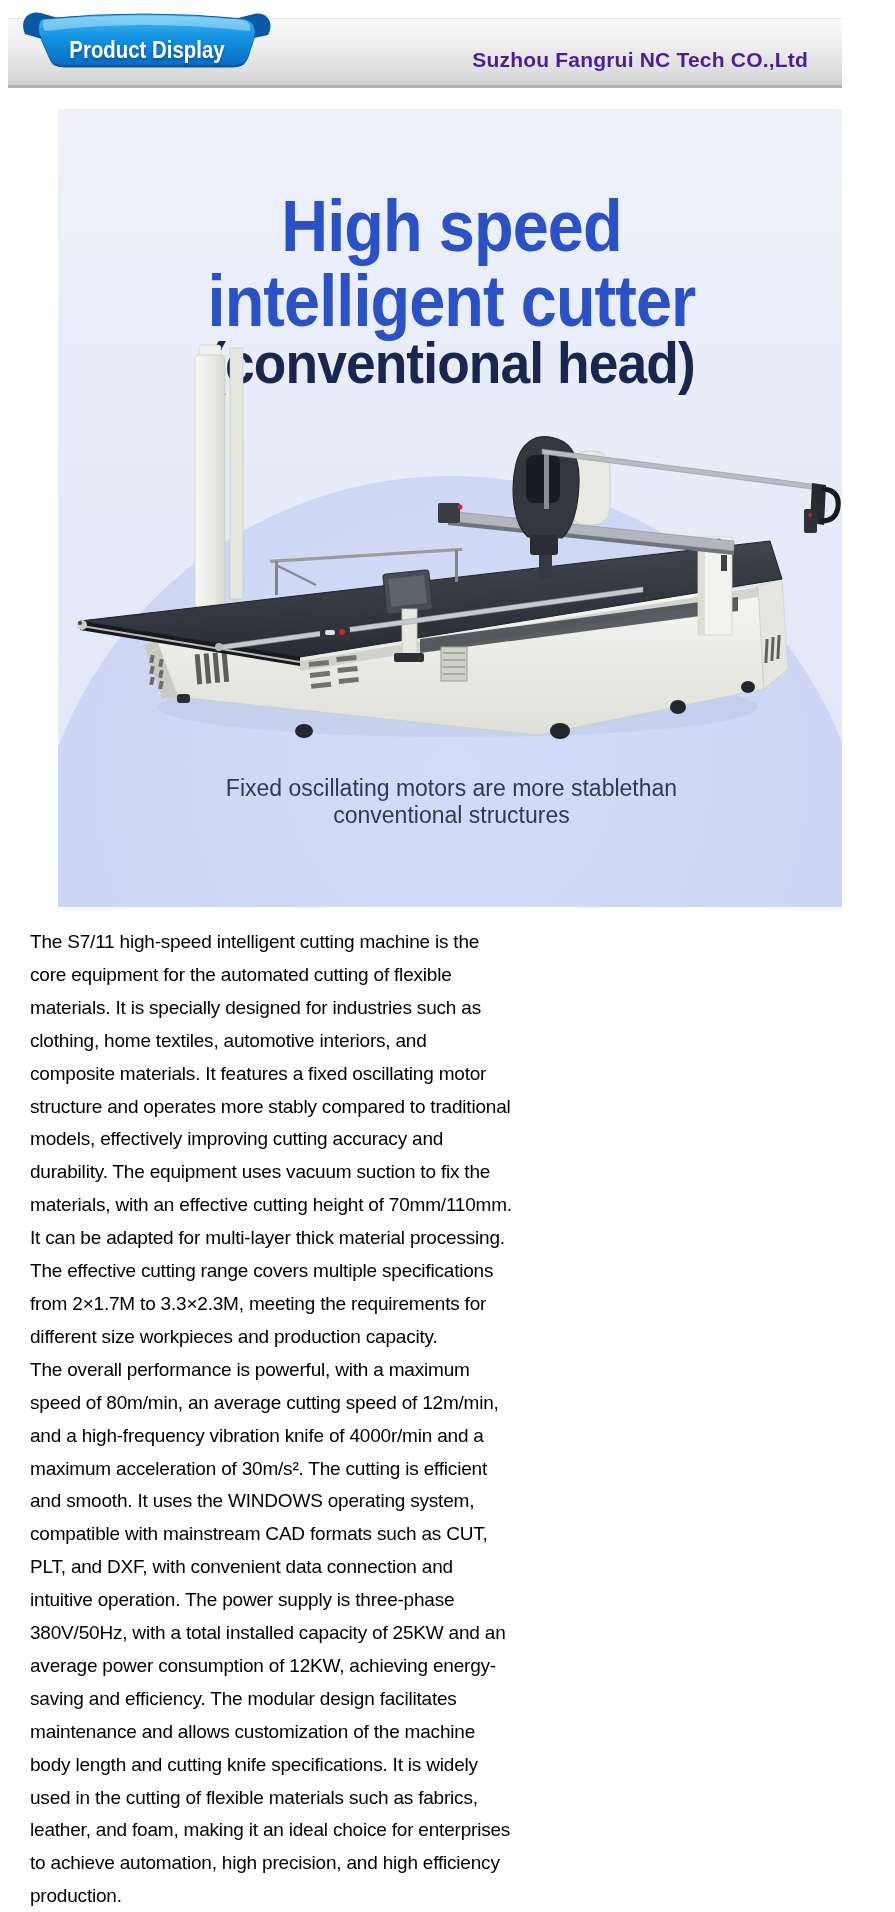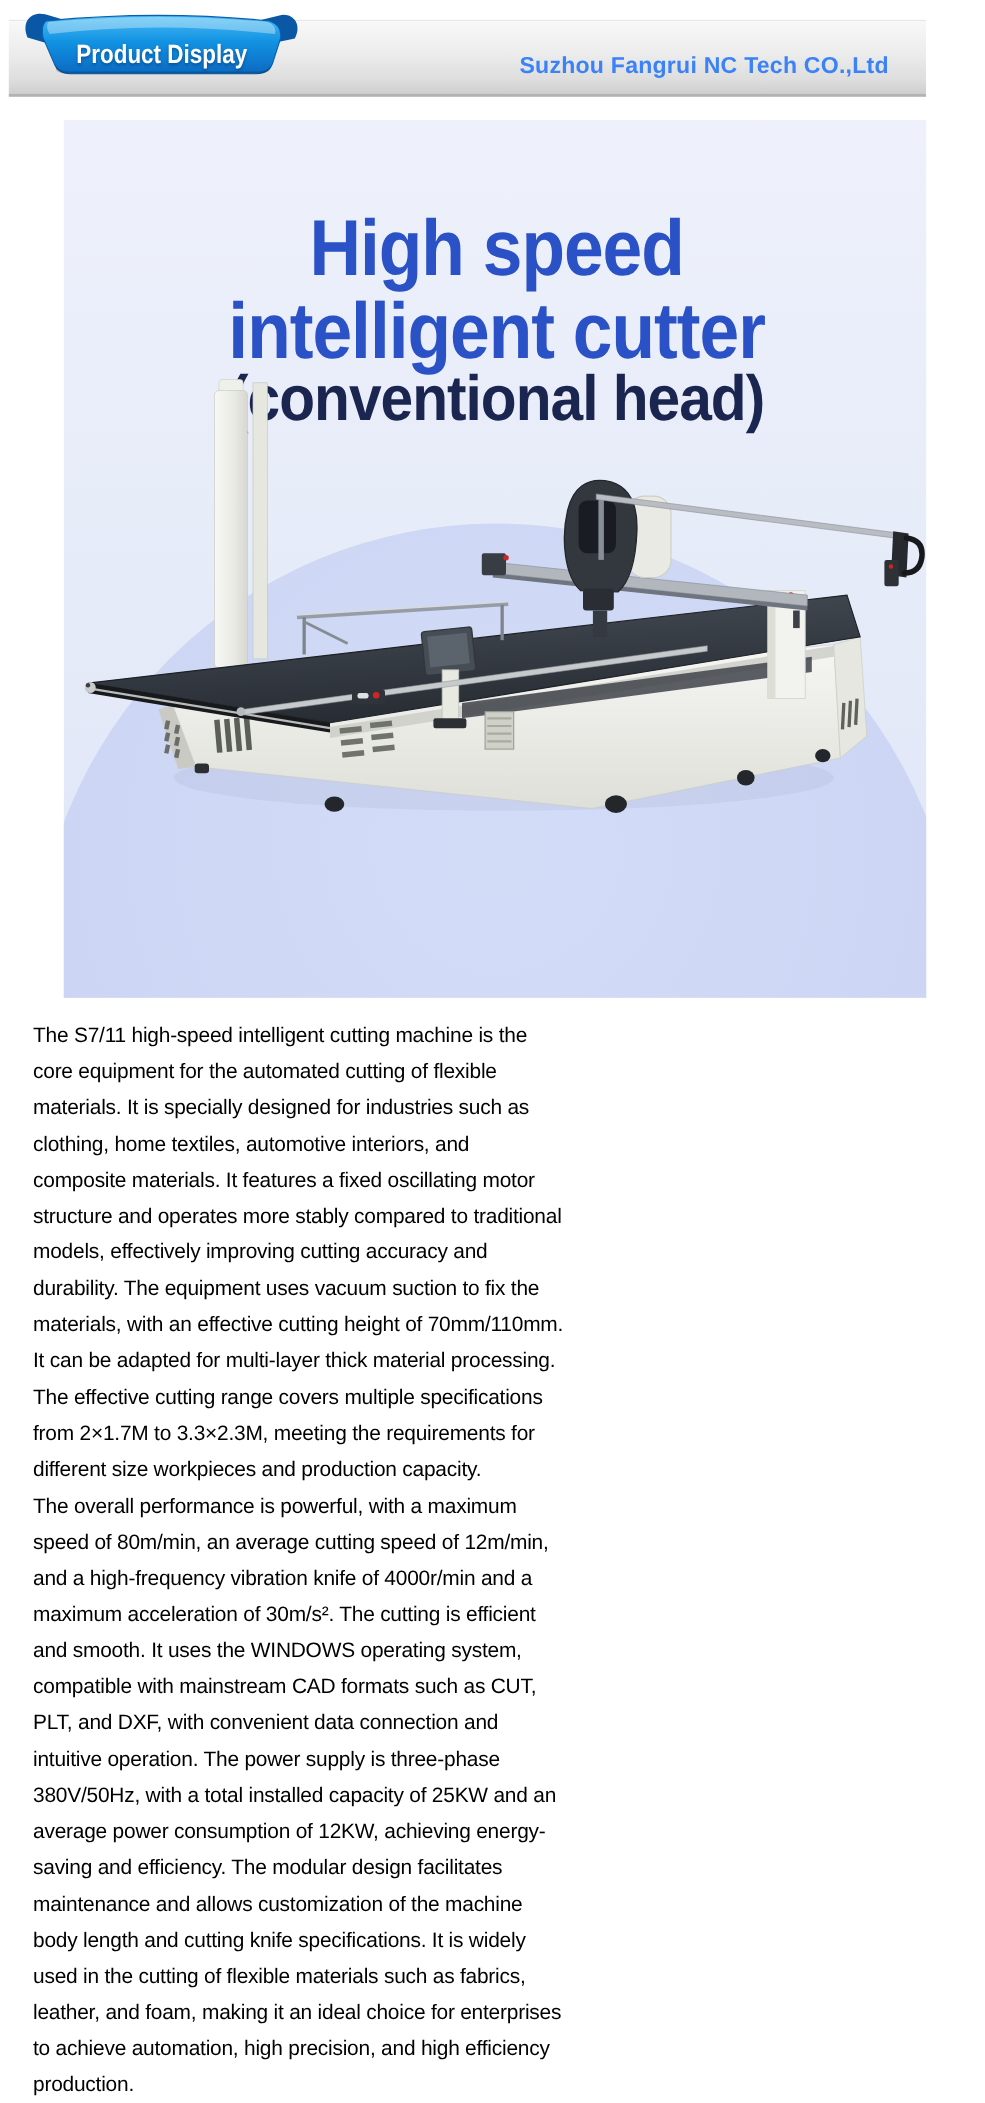--- a/index.html
+++ b/index.html
@@ -4,21 +4,21 @@
 <style>
   html,body{margin:0;padding:0;background:#ffffff;}
   #page{position:relative;width:842px;height:1912px;overflow:hidden;background:#ffffff;
         font-family:"Liberation Sans","DejaVu Sans",sans-serif;}
 
   
   .header-bar{position:absolute;left:8px;right:0;top:18px;height:66px;
       background:linear-gradient(180deg,#f8f8f8 0%,#ececec 45%,#dedede 80%,#cfcfcf 100%);
       border-top:1px solid #e6e6e6;border-bottom:3px solid #b3b3b3;}
   .company-name{position:absolute;right:34px;top:48px;font-size:21px;font-weight:bold;
-      color:#3b82f6;letter-spacing:.2px;white-space:nowrap;}
+      color:#4c1d95;letter-spacing:.2px;white-space:nowrap;}
   .ribbon-wrap{position:absolute;left:14px;top:4px;width:265px;height:78px;}
   .ribbon-label{position:absolute;left:24px;top:32px;width:218px;text-align:center;
       font-size:24px;font-weight:bold;color:#ffffff;white-space:nowrap;
       transform:scaleX(.85);transform-origin:center;
       text-shadow:0 2px 3px rgba(0,40,90,.45);}
 
   
   .hero-panel{position:absolute;left:58px;top:109px;width:787px;height:798px;overflow:hidden;
       background:linear-gradient(180deg,#eef1fb 0%,#e7ecf9 45%,#dfe6f7 100%);}
   .hero-circle{position:absolute;left:-27px;top:367px;width:840px;height:840px;border-radius:50%;
@@ -206,20 +206,22 @@
       <g>
         <rect x="486" y="112" width="5" height="58" fill="#888e96"></rect>
         <polygon points="484,110 762,146 762,151 484,115" fill="#b9bdc3" stroke="#83888f" stroke-width="0.5"></polygon>
         <polygon points="754,144 768,146 766,186 752,184" fill="#26292e"></polygon>
         <path d="M766,150 q16,2 14,18 q-2,14 -16,14" stroke="#17191d" stroke-width="5" fill="none" stroke-linecap="round"></path>
         <rect x="746" y="170" width="13" height="24" rx="2" fill="#2e3237"></rect>
         <circle cx="752" cy="176" r="2" fill="#cc2626"></circle>
       </g>
     </svg>
 
+    <p class="hero-caption">Fixed oscillating motors are more stablethan
+conventional structures</p>
   </div>
 
   <div class="body-text">
     <p>The S7/11 high-speed intelligent cutting machine is the
 core equipment for the automated cutting of flexible
 materials. It is specially designed for industries such as
 clothing, home textiles, automotive interiors, and
 composite materials. It features a fixed oscillating motor
 structure and operates more stably compared to traditional
 models, effectively improving cutting accuracy and

